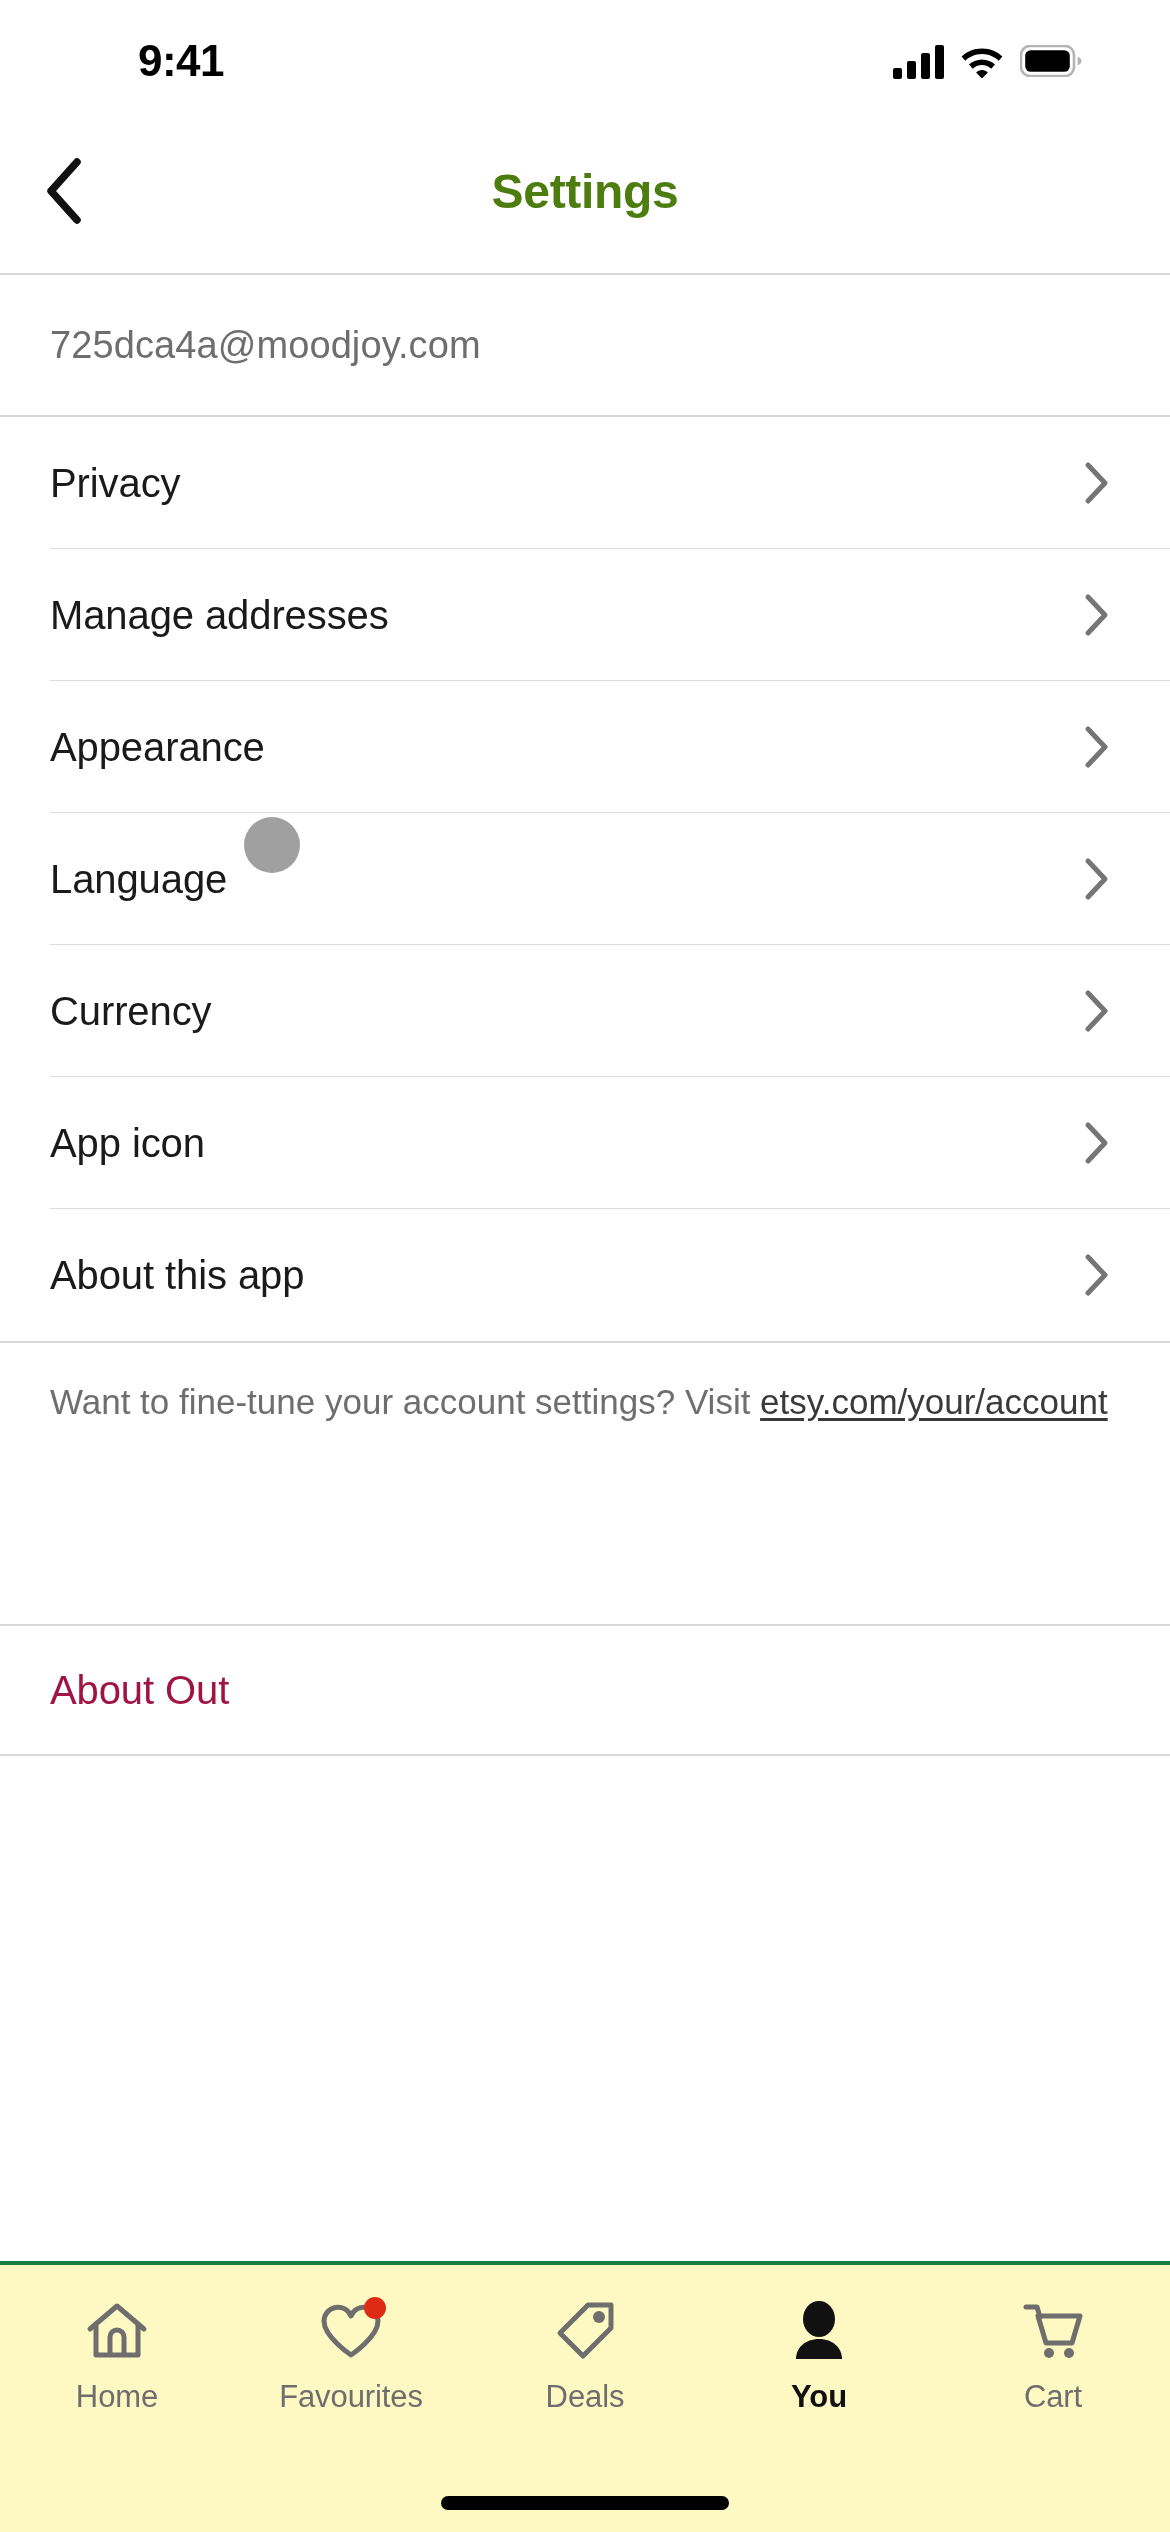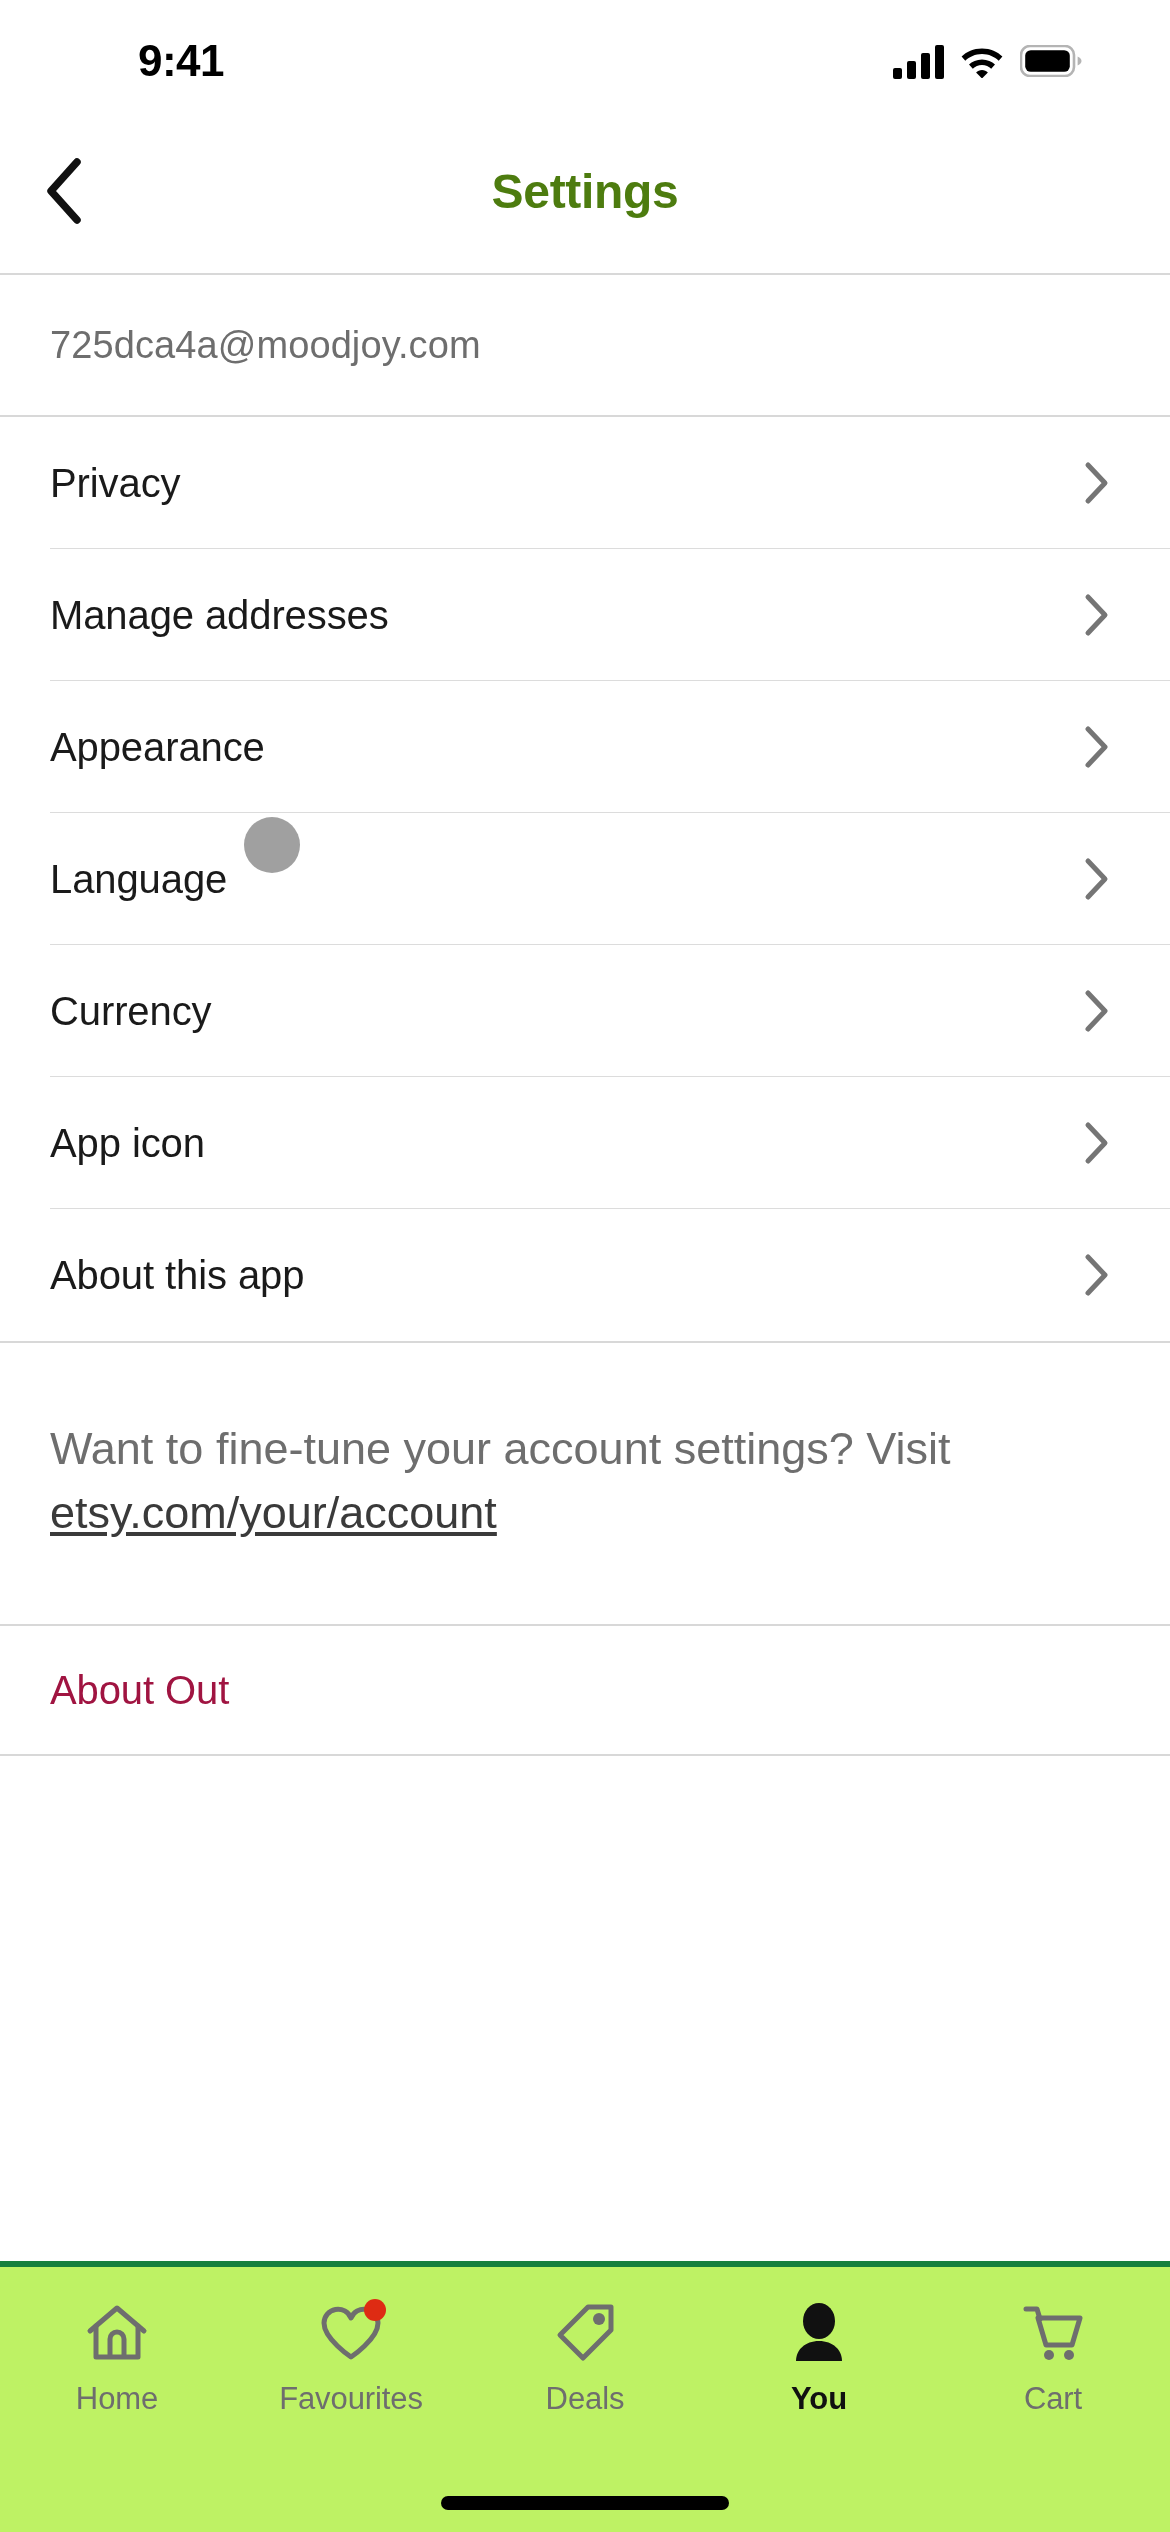--- a/index.html
+++ b/index.html
@@ -165,25 +165,24 @@
   }
 
   
   .footer-note {
     padding: 34px 50px 0 50px;
     box-sizing: border-box;
     border-top: 2px solid #d8d8d8;
     min-height: 250px;
   }
   .footer-text {
-    font-size: 45px;
+    font-size: 35px;
     line-height: 1.42;
     color: #6e6e6e;
     letter-spacing: 0px;
-    margin-top: 40px;
   }
   .footer-link {
     color: #3a3a3a;
     text-decoration: underline;
     text-underline-offset: 4px;
     cursor: pointer;
   }
 
   .signout-row {
     height: 132px;
@@ -212,22 +211,22 @@
     opacity: 0.95;
     pointer-events: none;
   }
 
   
   .tab-bar {
     position: absolute;
     left: 0; bottom: 0;
     width: 1170px;
     height: 271px;
-    background: #bef264;
-    border-top: 6px solid #15803d;
+    background: #fef9c3;
+    border-top: 4px solid #15803d;
     box-sizing: border-box;
   }
   .tab-items {
     display: flex;
     align-items: flex-start;
     justify-content: space-around;
     padding-top: 32px;
     height: 170px;
     box-sizing: border-box;
   }

